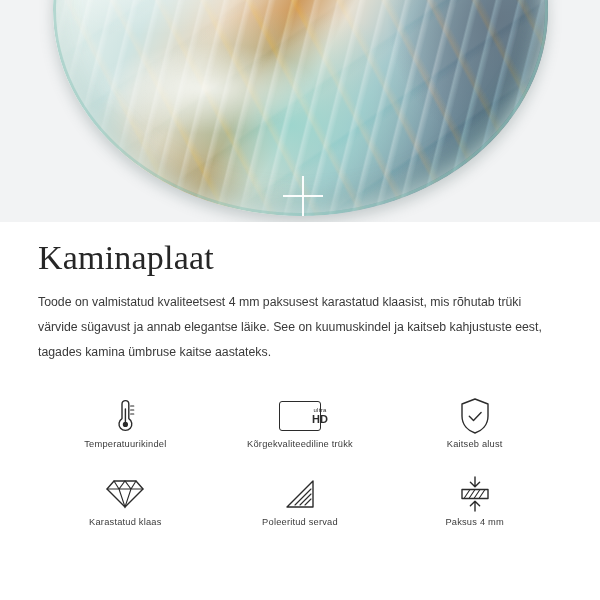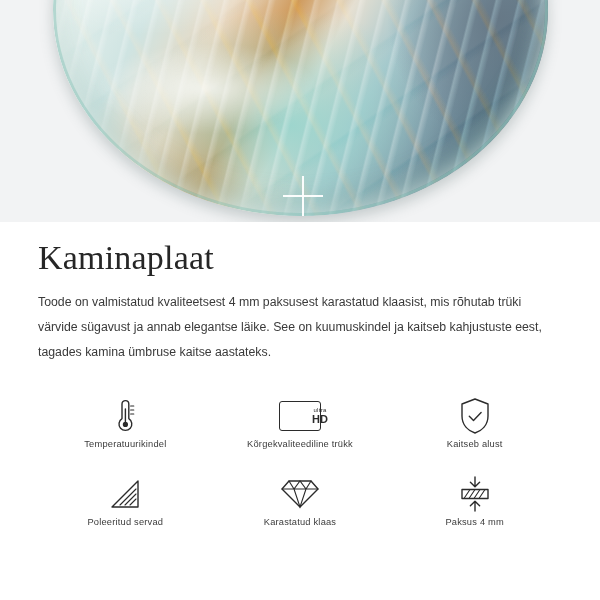--- a/index.html
+++ b/index.html
@@ -205,36 +205,36 @@
           <svg width="36" height="40" viewBox="0 0 36 40">
             <path class="st" d="M18 3 31 8v12c0 9-6.2 14.6-13 17-6.8-2.4-13-8-13-17V8L18 3z"></path>
             <path class="st" d="m12.3 20.2 4.2 4.2 7.6-8"></path>
           </svg>
         </div>
         <div class="feature-label">Kaitseb alust</div>
       </div>
 
       <div class="feature">
         <div class="feature-icon">
+          <svg width="40" height="34" viewBox="0 0 40 34">
+            <path class="st" d="M9 4h22l7 8-18 18L2 12 9 4z"></path>
+            <path class="st-thin" d="M2 12h36M9 4l5 8 6-8 6 8 5-8M14 12l6 18 6-18"></path>
+          </svg>
+        </div>
+        <div class="feature-label">Karastatud klaas</div>
+      </div>
+
+      <div class="feature">
+        <div class="feature-icon">
           <svg width="34" height="34" viewBox="0 0 34 34">
             <path class="st" d="M4 30 30 4v26H4z"></path>
             <path class="st-thin" d="M12 28 28 12M17 28 28 17M22 28l6-6"></path>
           </svg>
         </div>
         <div class="feature-label">Poleeritud servad</div>
-      </div>
-
-      <div class="feature">
-        <div class="feature-icon">
-          <svg width="40" height="34" viewBox="0 0 40 34">
-            <path class="st" d="M9 4h22l7 8-18 18L2 12 9 4z"></path>
-            <path class="st-thin" d="M2 12h36M9 4l5 8 6-8 6 8 5-8M14 12l6 18 6-18"></path>
-          </svg>
-        </div>
-        <div class="feature-label">Karastatud klaas</div>
       </div>
 
       <div class="feature">
         <div class="feature-icon">
           <svg width="38" height="40" viewBox="0 0 38 40">
             <path class="st" d="M19 3v9M14.4 8.2 19 12.8l4.6-4.6"></path>
             <rect class="st" x="6" y="15.5" width="26" height="9"></rect>
             <path class="st-thin" d="M8 24.5 14 15.5M13 24.5 19 15.5M18 24.5 24 15.5M23 24.5 29 15.5"></path>
             <path class="st" d="M19 37v-9M14.4 31.8 19 27.2l4.6 4.6"></path>
           </svg>

